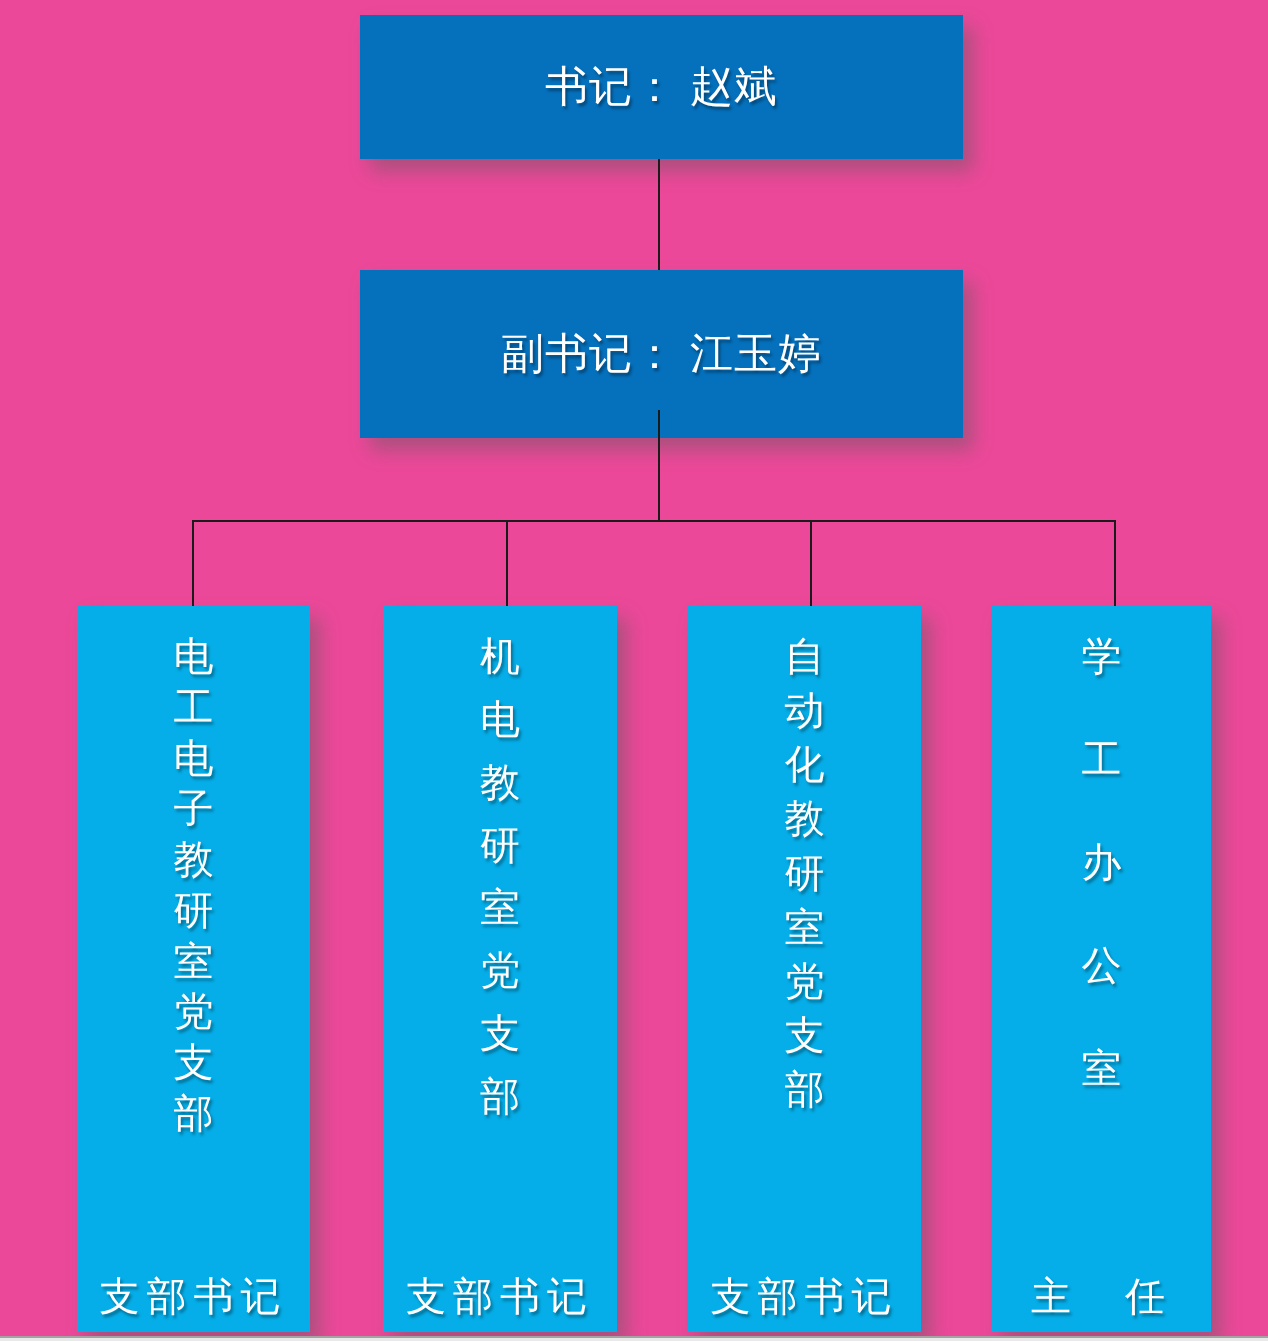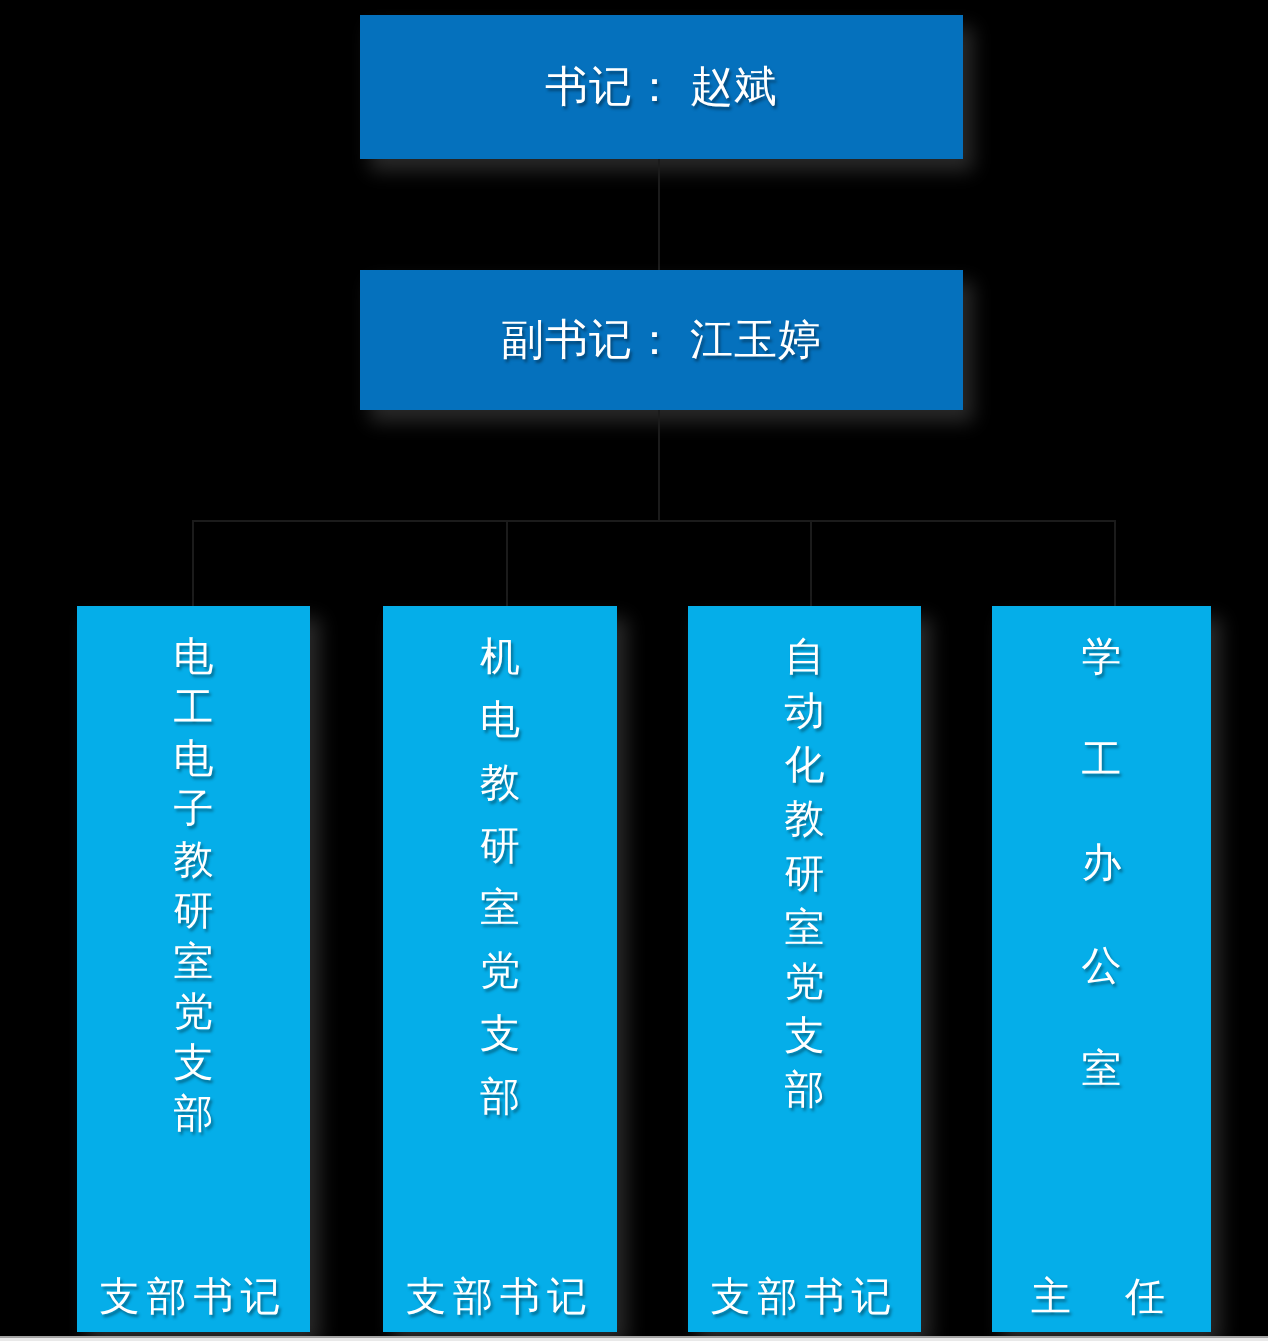--- a/index.html
+++ b/index.html
@@ -5,42 +5,42 @@
   html, body {
     margin: 0;
     padding: 0;
     background: #ffffff;
     font-family: "Liberation Sans", sans-serif;
   }
   .canvas {
     position: relative;
     width: 1268px;
     height: 1341px;
-    background: #000000;
+    background: #ec4899;
     overflow: hidden;
   }
   .node {
     position: absolute;
     color: #ffffff;
     display: flex;
     align-items: center;
     justify-content: center;
   }
   .topbox {
     left: 360px;
     width: 603px;
     background: var(--top-box, #0571bd);
     box-shadow: 10px 12px 18px rgba(90, 90, 90, 0.45);
     font-size: 43px;
     letter-spacing: 1px;
     text-shadow: 2px 3px 3px rgba(0, 0, 0, 0.38);
     white-space: pre;
   }
   .box-secretary { top: 15px; height: 144px; }
-  .box-deputy    { top: 270px; height: 140px; }
+  .box-deputy    { top: 270px; height: 168px; }
 
   .connector {
     position: absolute;
     background: var(--line-color, #1b1b1b);
   }
   .v1 { left: 658px; top: 159px; width: 2px; height: 111px; }
   .v2 { left: 658px; top: 410px; width: 2px; height: 110px; }
   .hbar { left: 192px; top: 520px; width: 924px; height: 2px; }
   .drop { top: 522px; width: 2px; height: 84px; }
   .drop1 { left: 192px; }

